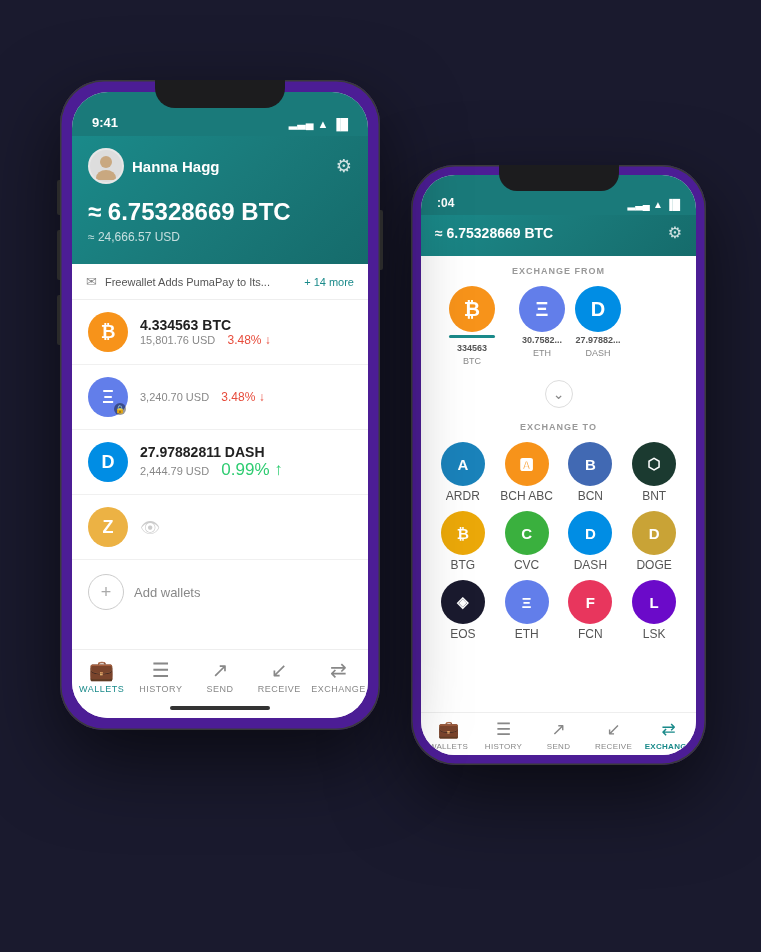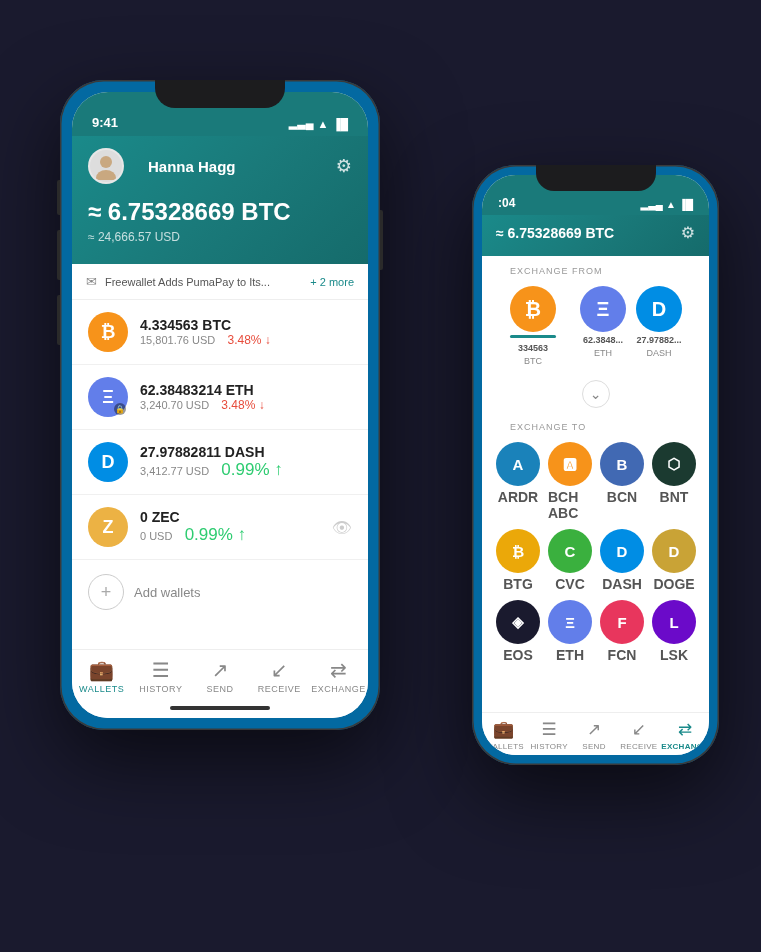--- a/index.html
+++ b/index.html
@@ -12,21 +12,21 @@
       justify-content: center;
       font-family: -apple-system, BlinkMacSystemFont, 'Segoe UI', sans-serif;
       overflow: hidden;
       position: relative;
     }
 
     
     .phone {
       position: absolute;
       border-radius: 44px;
-      background: #0369a1;
+      background: #4c1d95;
       box-shadow: 0 30px 80px rgba(0,0,0,0.6), inset 0 0 0 1.5px #3a3a3a;
     }
 
     
     .phone-left {
       width: 320px;
       height: 650px;
       left: 60px;
       top: 80px;
       z-index: 2;
@@ -88,21 +88,21 @@
     }
     .header-left .user-row {
       display: flex;
       align-items: center;
       justify-content: space-between;
       margin-bottom: 14px;
     }
     .user-info {
       display: flex;
       align-items: center;
-      gap: 24px;
+      gap: 8px;
     }
     .avatar {
       width: 36px;
       height: 36px;
       border-radius: 50%;
       background: #ddd;
       overflow: hidden;
       border: 2px solid rgba(255,255,255,0.3);
       display: flex;
       align-items: center;
@@ -238,23 +238,23 @@
 
     
     .screen-content {
       display: flex;
       flex-direction: column;
       height: 100%;
     }
 
     
     .phone-right {
-      width: 247px;
+      width: 295px;
       height: 600px;
-      right: 42px;
+      right: 55px;
       top: 165px;
       z-index: 1;
     }
 
     .phone-right .screen {
       position: absolute;
       top: 10px;
       left: 10px;
       right: 10px;
       bottom: 10px;
@@ -302,25 +302,26 @@
     
     .exchange-section {
       background: white;
       flex: 1;
       overflow-y: auto;
       overflow-x: hidden;
     }
 
     .exchange-label {
       font-size: 9px;
-      font-weight: 400;
+      font-weight: 700;
       color: #999;
       letter-spacing: 1px;
-      padding: 10px 28px 6px;
+      padding: 10px 17px 6px;
       text-transform: uppercase;
+      text-align: center;
     }
 
     
     .exchange-from-coins {
       display: flex;
       gap: 10px;
       padding: 4px 14px 10px;
       align-items: flex-start;
     }
     .from-coin {
@@ -378,21 +379,21 @@
       width: 44px;
       height: 44px;
       border-radius: 50%;
       display: flex;
       align-items: center;
       justify-content: center;
       font-weight: 700;
       color: white;
       font-size: 15px;
     }
-    .to-coin-name { font-size: 14px; color: #555; font-weight: 700; }
+    .to-coin-name { font-size: 12px; color: #555; font-weight: 400; }
 
     
     .bottom-nav-right {
       background: white;
       display: flex;
       padding: 6px 0 4px;
       border-top: 1px solid #eee;
     }
     .nav-item-right {
       flex: 1;
@@ -492,21 +493,21 @@
           </div>
           <span class="gear-icon">⚙</span>
         </div>
         <div class="balance-btc">≈ 6.75328669 BTC</div>
         <div class="balance-usd">≈ 24,666.57 USD</div>
       </div>
 
       <div class="news-bar">
         <span class="news-icon">✉</span>
         <span class="news-text">Freewallet Adds PumaPay to Its...</span>
-        <span class="news-more">+ 2 more</span>
+        <span class="news-more">+ 14 more</span>
       </div>
 
       <div class="wallet-list">
 
         <div class="wallet-item">
           <div class="coin-icon coin-btc">₿</div>
           <div class="wallet-info">
             <div class="wallet-amount">4.334563 BTC</div>
             <div class="wallet-usd">
               <span>15,801.76 USD</span>
@@ -515,51 +516,42 @@
             </div>
           </div>
         </div>
 
         <div class="wallet-item">
           <div class="coin-icon coin-eth" style="position:relative;">
             <span>Ξ</span>
             <span style="position:absolute;bottom:2px;right:2px;font-size:8px;background:rgba(0,0,0,0.4);border-radius:50%;width:12px;height:12px;display:flex;align-items:center;justify-content:center;">🔒</span>
           </div>
           <div class="wallet-info">
-            <div class="wallet-amount">62.38483214 ETH</div>
             <div class="wallet-usd">
               <span>3,240.70 USD</span>
               &nbsp;&nbsp;
               <span class="wallet-change-down">3.48% ↓</span>
             </div>
           </div>
         </div>
 
         <div class="wallet-item">
           <div class="coin-icon coin-dash">D</div>
           <div class="wallet-info">
             <div class="wallet-amount">27.97882811 DASH</div>
             <div class="wallet-usd">
-              <span>3,412.77 USD</span>
+              <span>2,444.79 USD</span>
               &nbsp;&nbsp;
               <span class="wallet-change-up">0.99% ↑</span>
             </div>
           </div>
         </div>
 
         <div class="wallet-item">
           <div class="coin-icon coin-zec">Z</div>
-          <div class="wallet-info">
-            <div class="wallet-amount">0 ZEC</div>
-            <div class="wallet-usd">
-              <span>0 USD</span>
-              &nbsp;&nbsp;
-              <span class="wallet-change-up">0.99% ↑</span>
-            </div>
-          </div>
           <span style="color:#ccc;font-size:16px;">👁</span>
         </div>
 
         <div class="add-wallet">
           <div class="add-circle">+</div>
           <span>Add wallets</span>
         </div>
       </div>
 
       <div class="bottom-nav">
@@ -621,21 +613,21 @@
             <div class="from-coin-icon" style="background:#f7931a;">₿</div>
             <div class="from-divider">
                 <div class="from-divider-active"></div>
               </div>
             <span class="from-coin-amount">334563</span>
             <span class="from-coin-name">BTC</span>
           </div>
 
           <div class="from-coin">
             <div class="from-coin-icon" style="background:#627eea;">Ξ</div>
-            <span class="from-coin-amount">62.3848...</span>
+            <span class="from-coin-amount">30.7582...</span>
             <span class="from-coin-name">ETH</span>
           </div>
 
           <div class="from-coin">
             <div class="from-coin-icon" style="background:#008de4;">D</div>
             <span class="from-coin-amount">27.97882...</span>
             <span class="from-coin-name">DASH</span>
           </div>
         </div>
 

